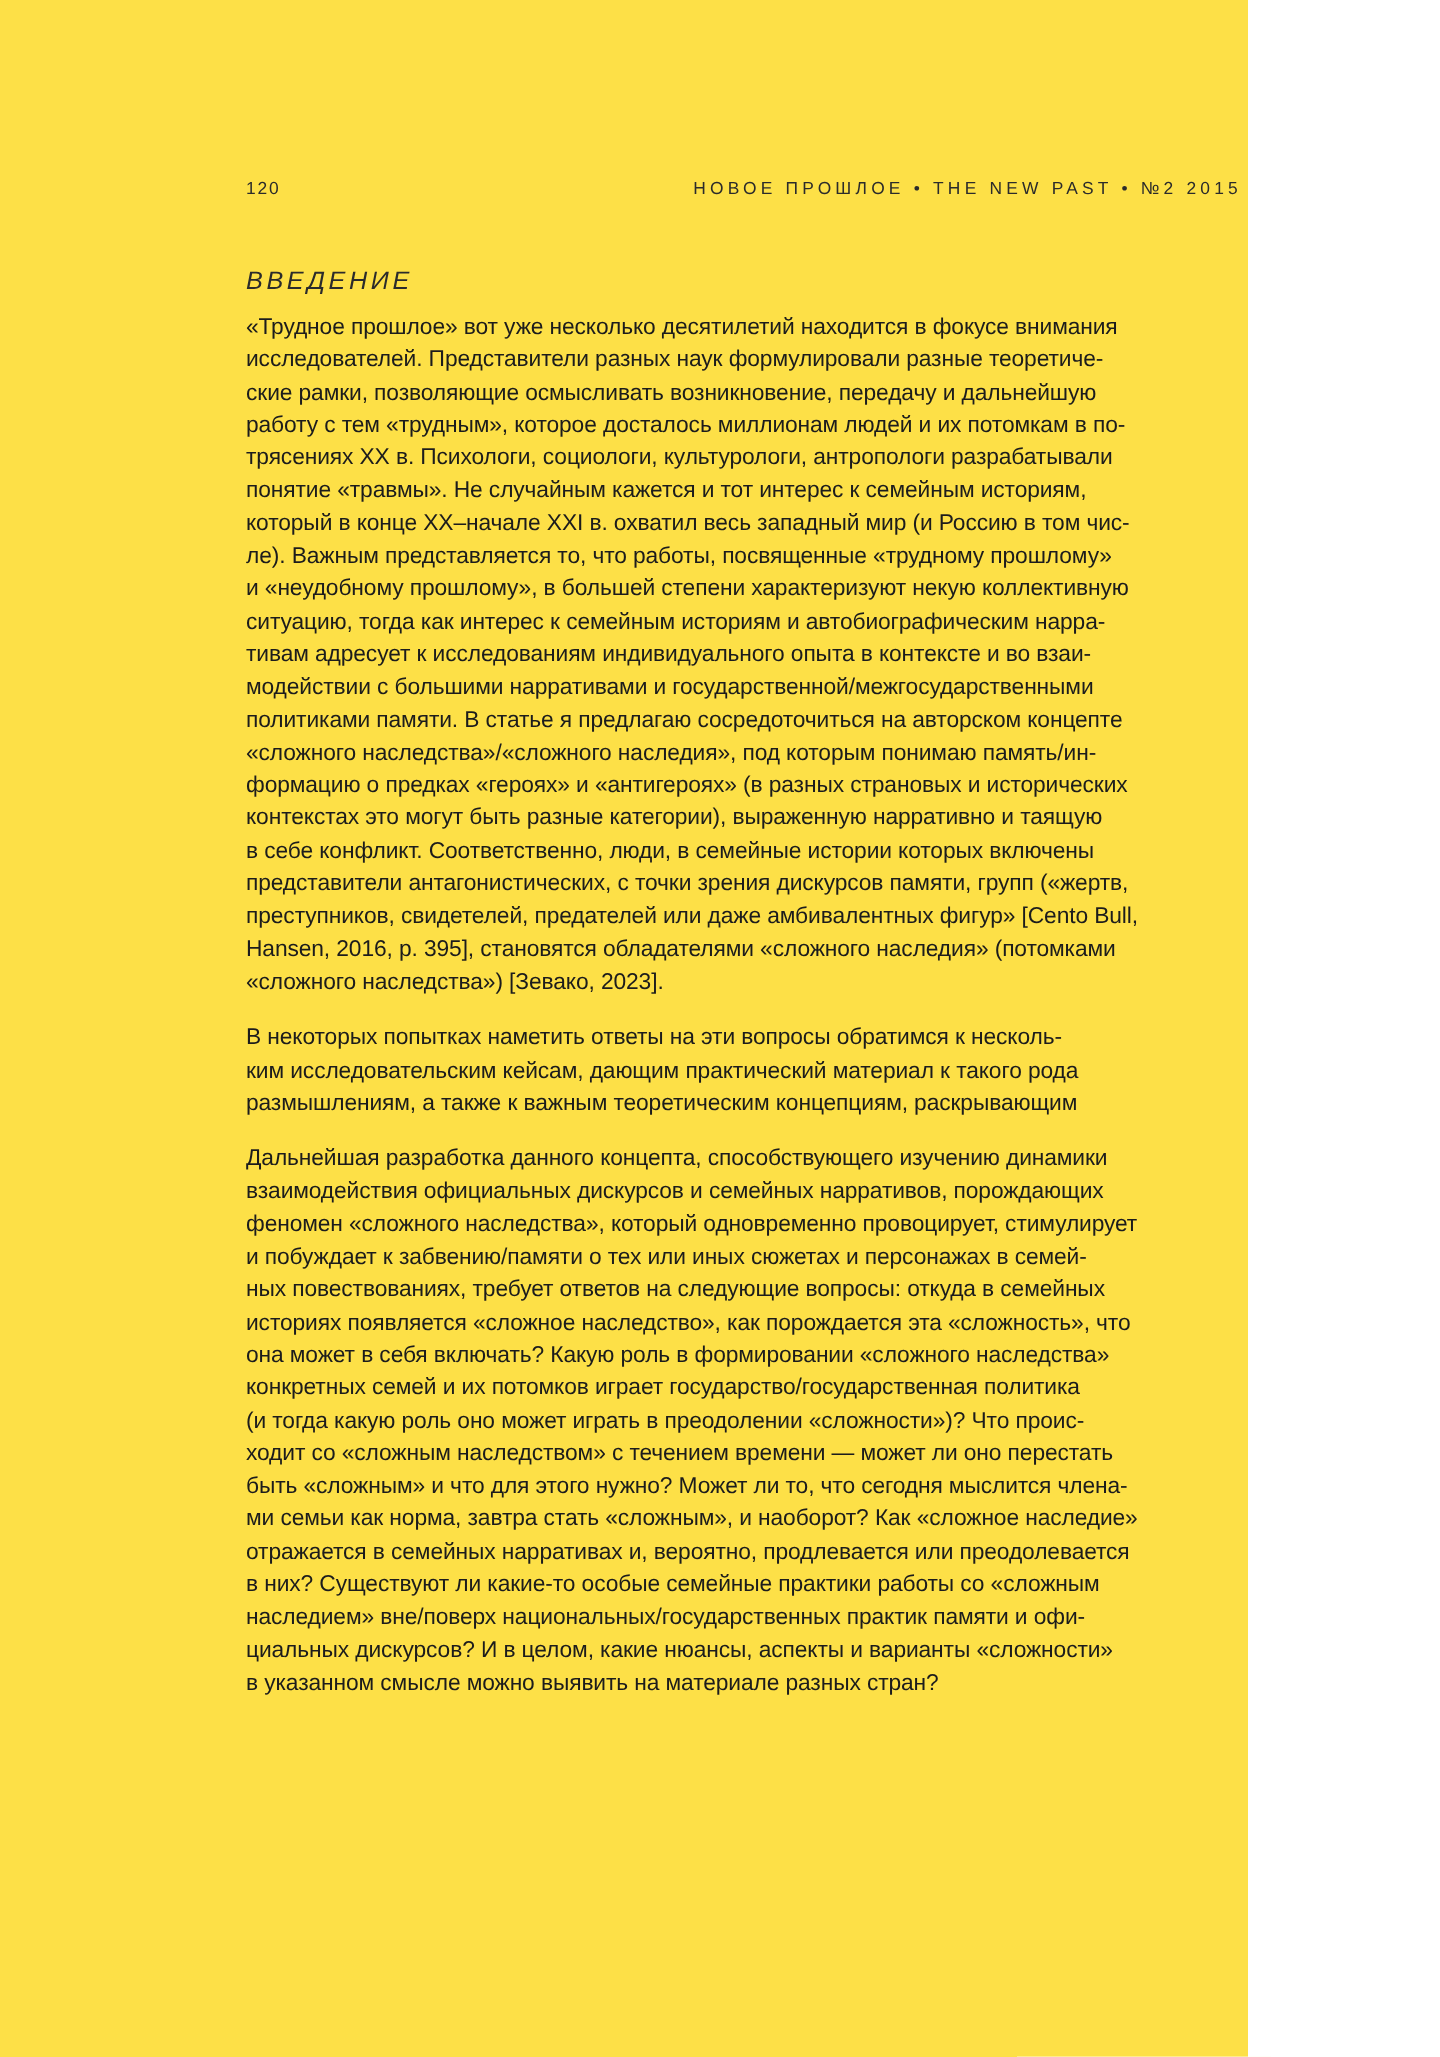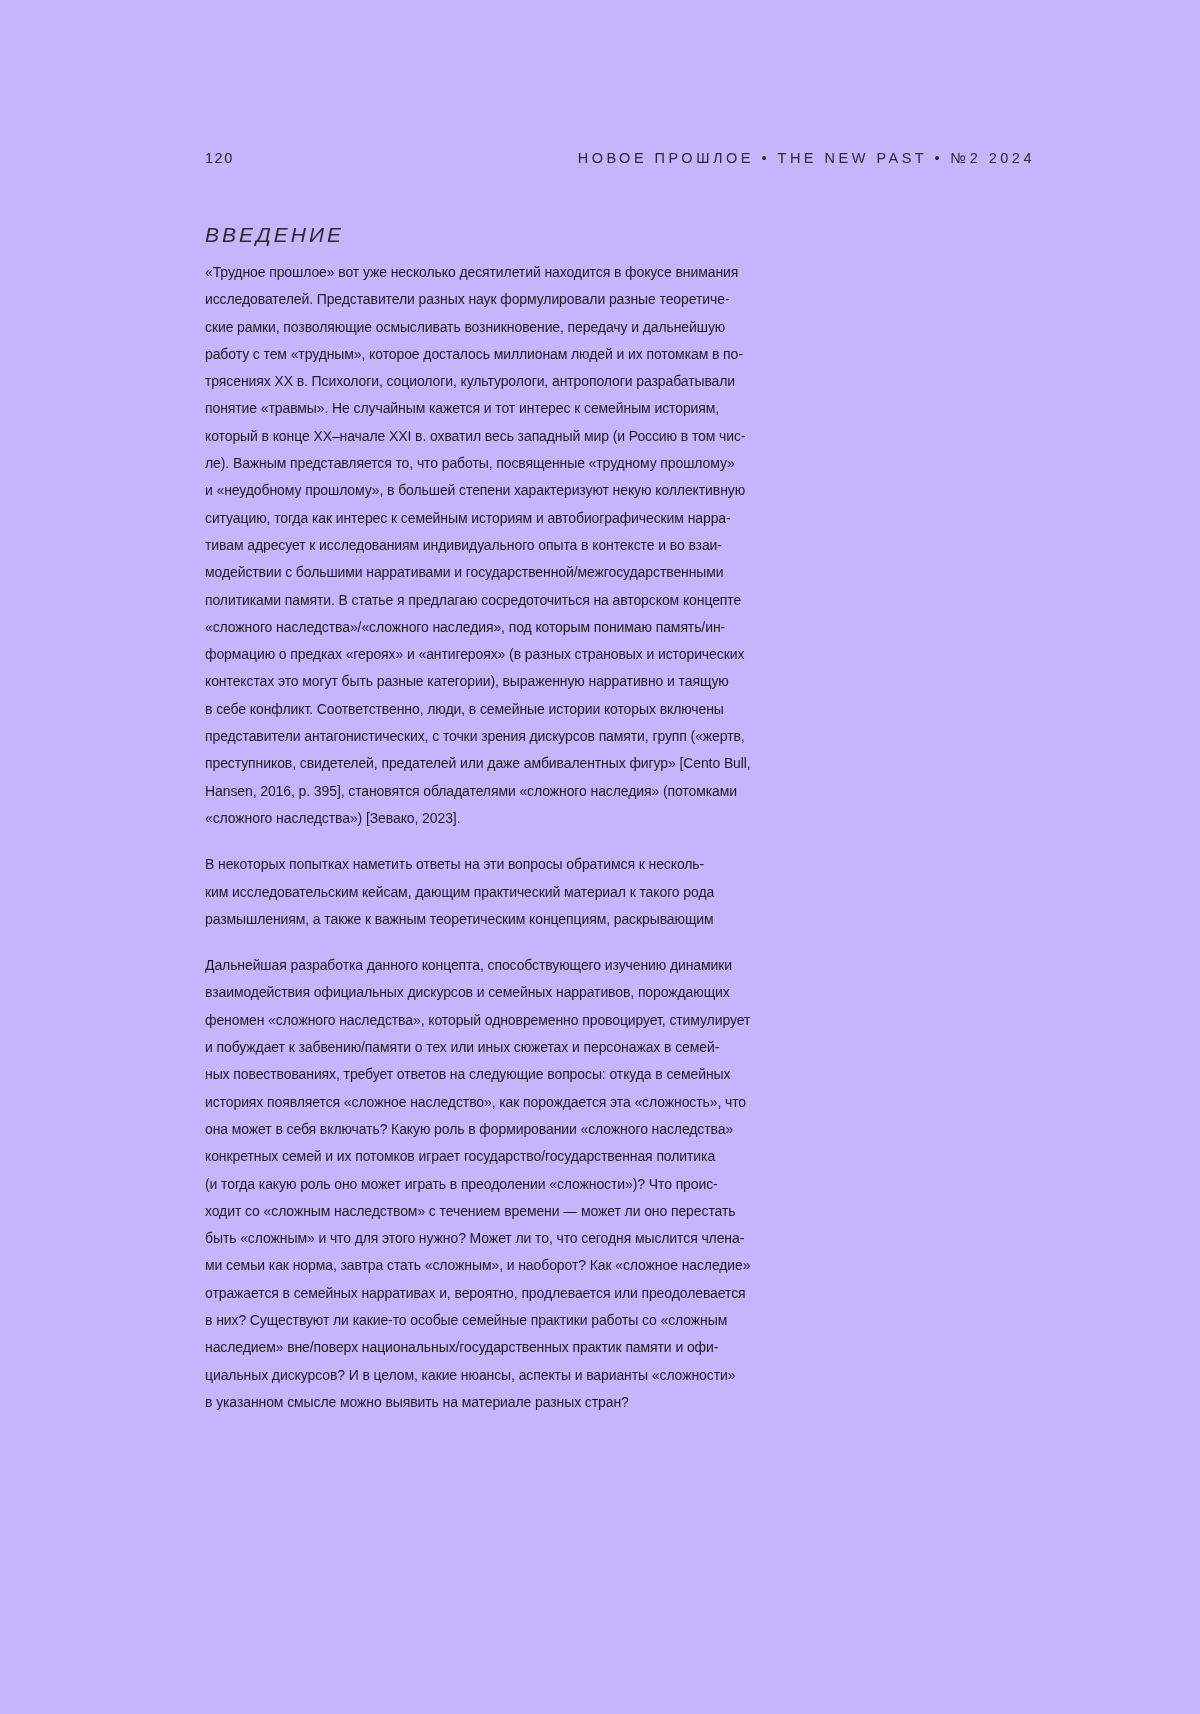--- a/index.html
+++ b/index.html
@@ -2,23 +2,23 @@
 <html><head>
 <meta charset="utf-8">
 <style>
   html, body {
     margin: 0;
     padding: 0;
     background: #ffffff;
   }
   .page {
     position: relative;
-    width: 1200px;
+    width: 1040px;
     height: 1714px;
-    background: #c4b5fd;
+    background: #fde047;
     font-family: "Liberation Sans", sans-serif;
     color: #1f1f1f;
     overflow: hidden;
   }
   .runhead {
     position: absolute;
     top: 150px;
     left: 205px;
     width: 830px;
     display: flex;
@@ -47,35 +47,35 @@
     color: #2b2b2b;
   }
   .body-text {
     position: absolute;
     top: 259px;
     left: 205px;
     width: 900px;
   }
   .body-text p {
     margin: 0 0 19px 0;
-    font-size: 14px;
+    font-size: 19px;
     line-height: 27.3px;
     letter-spacing: -0.1px;
     white-space: pre-line;
     color: #1c1c1c;
   }
 </style>
 </head>
 <body>
 
 <div class="page">
 
   <div class="runhead">
     <span class="page-number">120</span>
-    <span class="journal-title">НОВОЕ ПРОШЛОЕ • THE NEW PAST • №2 2024</span>
+    <span class="journal-title">НОВОЕ ПРОШЛОЕ • THE NEW PAST • №2 2015</span>
   </div>
 
   <h2 class="section-heading">ВВЕДЕНИЕ</h2>
 
   <div class="body-text">
     <p>«Трудное прошлое» вот уже несколько десятилетий находится в фокусе внимания
 исследователей. Представители разных наук формулировали разные теоретиче-
 ские рамки, позволяющие осмысливать возникновение, передачу и дальнейшую
 работу с тем «трудным», которое досталось миллионам людей и их потомкам в по-
 трясениях XX в. Психологи, социологи, культурологи, антропологи разрабатывали

